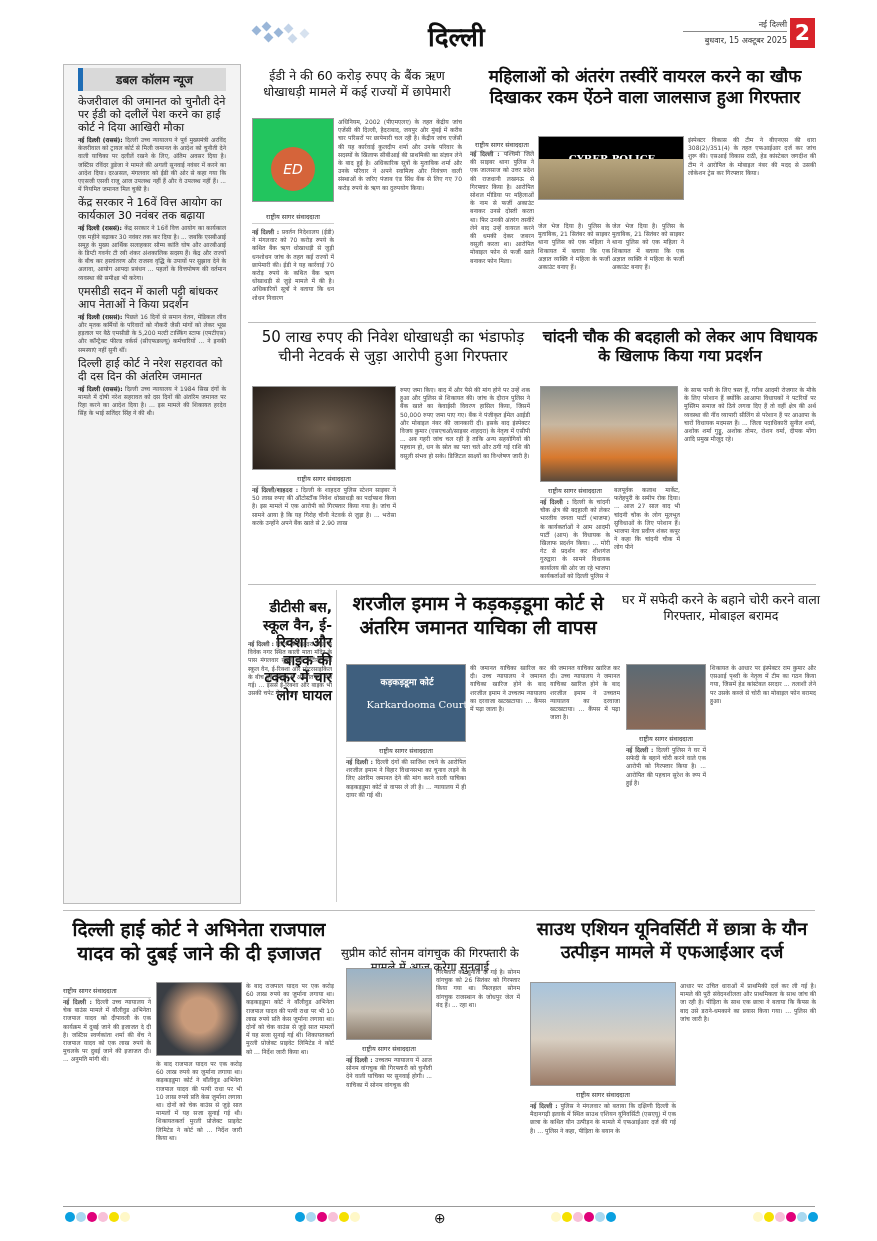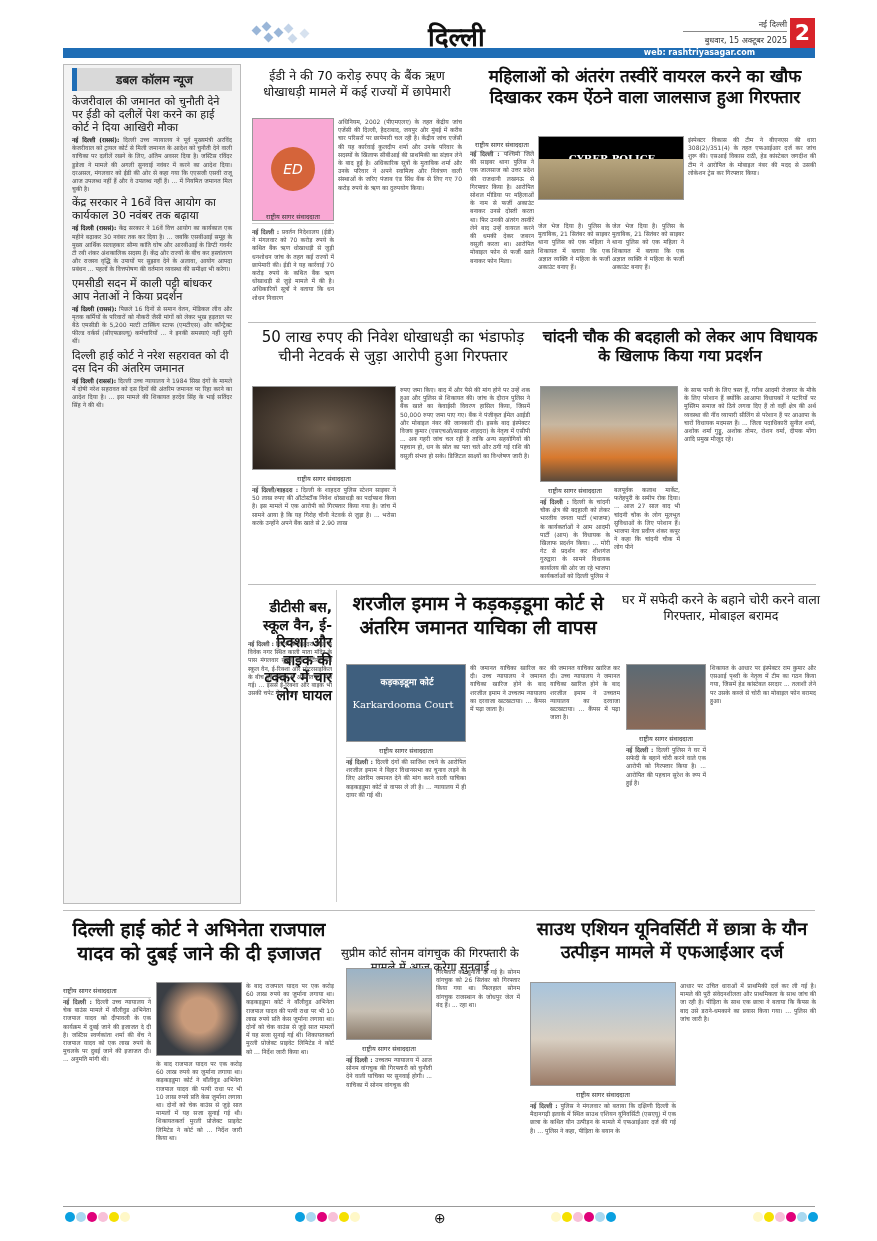--- a/index.html
+++ b/index.html
@@ -9,21 +9,21 @@
 #mast{left:63px;top:18px;width:752px;height:40px;}
 #logo-band{left:0;top:0;width:185px;height:30px;background:#1f6db5;clip-path:polygon(0 0,92% 0,100% 100%,0 100%);color:#fff;font-weight:bold;font-size:18px;display:flex;align-items:center;padding-left:28px;font-family:"DejaVu Sans",sans-serif;}
 #dots{left:190px;top:3px;width:90px;height:24px;}
 .dot{position:absolute;width:7px;height:7px;background:#9ab6d8;transform:rotate(45deg);}
 #city{left:365px;top:0;font-size:26px;font-weight:bold;color:#111;}
 #dateblock{left:620px;top:0;width:104px;text-align:right;font-size:8px;color:#333;}
 #dateblock .place{font-size:8px;border-bottom:1px solid #888;padding-bottom:2px;margin-bottom:2px;}
 #pageno{left:727px;top:0;width:25px;height:30px;background:#d8232a;color:#fff;font-size:22px;font-weight:bold;text-align:center;line-height:30px;}
 #webbar{left:0;top:30px;width:752px;height:10px;background:#1f6db5;color:#fff;font-size:8px;font-weight:bold;text-align:right;padding-right:60px;line-height:10px;}
 
-#leftcol{left:63px;top:64px;width:178px;height:840px;border:1px solid #bbb;background:#f3f3f3;padding:3px 8px;overflow:hidden;}
+#leftcol{left:63px;top:64px;width:178px;height:840px;border:1px solid #bbb;background:#f3f3f3;padding:3px 14px;overflow:hidden;}
 #dc-head{background:#d9d9d9;font-size:12px;font-weight:bold;text-align:center;padding:3px 0;border-left:5px solid #1f6db5;margin-bottom:4px;}
 .lhead{font-size:10.5px;font-weight:bold;color:#111;line-height:13px;margin:3px 0 2px;}
 .lhead.first{font-size:11px;font-weight:normal;}
 .body{font-size:6px;line-height:8.2px;color:#444;text-align:justify;}
 .body b{color:#111;}
 
 .hl{font-weight:bold;color:#111;text-align:center;line-height:1.25;}
 .hl.light{font-weight:normal;}
 .cap{font-size:6.5px;color:#333;text-align:center;padding:2px 0;border-bottom:1px solid #ccc;}
 .img{background:#777;border:1px solid #999;position:absolute;}
@@ -47,21 +47,20 @@
       <span class="dot" style="left:32px;top:4px;opacity:.6"></span>
       <span class="dot" style="left:36px;top:14px;opacity:.5"></span>
       <span class="dot" style="left:48px;top:9px;opacity:.4"></span>
   </div>
   <div id="city" class="abs">दिल्ली</div>
   <div id="dateblock" class="abs">
     <div class="place">नई दिल्ली</div>
     <div>बुधवार, 15 अक्टूबर 2025</div>
   </div>
   <div id="pageno" class="abs">2</div>
-  <div id="webbar" class="abs">web: rashtriyasagar.com</div>
 </div>
 
 <div id="leftcol" class="abs">
   <div id="dc-head">डबल कॉलम न्यूज</div>
   <div>
     <div class="lhead first">केजरीवाल की जमानत को चुनौती देने पर ईडी को दलीलें पेश करने का हाई कोर्ट ने दिया आखिरी मौका</div>
     <div class="body"><b>नई दिल्ली (राससं):</b> <span>दिल्ली उच्च न्यायालय ने पूर्व मुख्यमंत्री अरविंद केजरीवाल को ट्रायल कोर्ट से मिली जमानत के आदेश को चुनौती देने वाली याचिका पर दलीलें रखने के लिए, अंतिम अवसर दिया है। जस्टिस रविंदर डुडेजा ने मामले की अगली सुनवाई नवंबर में करने का आदेश दिया। दरअसल, मंगलवार को ईडी की ओर से कहा गया कि एएसजी एसवी राजू आज उपलब्ध नहीं हैं और वे उपलब्ध नहीं हैं। ... में नियमित जमानत मिल चुकी है।</span></div>
   </div>
   <div>
     <div class="lhead first">केंद्र सरकार ने 16वें वित्त आयोग का कार्यकाल 30 नवंबर तक बढ़ाया</div>
@@ -70,22 +69,22 @@
   <div>
     <div class="lhead first">एमसीडी सदन में काली पट्टी बांधकर आप नेताओं ने किया प्रदर्शन</div>
     <div class="body"><b>नई दिल्ली (राससं):</b> <span>पिछले 16 दिनों से समान वेतन, मेडिकल लीव और मृतक कर्मियों के परिवारों को नौकरी जैसी मांगों को लेकर भूख हड़ताल पर बैठे एमसीडी के 5,200 मल्टी टास्किंग स्टाफ (एमटीएस) और कॉन्ट्रैक्ट फील्ड वर्कर्स (सीएफडब्ल्यू) कर्मचारियों ... ने इनकी समस्याएं नहीं सुनी थीं।</span></div>
   </div>
   <div>
     <div class="lhead first">दिल्ली हाई कोर्ट ने नरेश सहरावत को दी दस दिन की अंतरिम जमानत</div>
     <div class="body"><b>नई दिल्ली (राससं):</b> <span>दिल्ली उच्च न्यायालय ने 1984 सिख दंगों के मामले में दोषी नरेश सहरावत को दस दिनों की अंतरिम जमानत पर रिहा करने का आदेश दिया है। ... इस मामले की शिकायत हरदेव सिंह के भाई सतिंदर सिंह ने की थी।</span></div>
   </div>
 </div>
 
-<div class="abs hl light" style="left:248px;top:68px;width:218px;font-size:12.5px;">ईडी ने की 70 करोड़ रुपए के बैंक ऋण धोखाधड़ी मामले में कई राज्यों में छापेमारी</div>
-<div class="img" style="left:252px;top:118px;width:82px;height:103px;background:#f9a8d4;">
+<div class="abs hl light" style="left:248px;top:68px;width:218px;font-size:12.5px;">ईडी ने की 60 करोड़ रुपए के बैंक ऋण धोखाधड़ी मामले में कई राज्यों में छापेमारी</div>
+<div class="img" style="left:252px;top:118px;width:82px;height:84px;background:#22c55e;">
   <div style="position:absolute;left:18px;top:28px;width:44px;height:44px;border-radius:50%;background:#d5643a;color:#fff;font-size:14px;font-style:italic;text-align:center;line-height:44px;">ED</div>
 </div>
 <div class="abs cap" style="left:252px;top:210px;width:82px;">राष्ट्रीय सागर संवाददाता</div>
 <div class="txtcol" style="left:252px;top:228px;width:82px;height:90px;"><b>नई दिल्ली :</b> <span>प्रवर्तन निदेशालय (ईडी) ने मंगलवार को 70 करोड़ रुपये के कथित बैंक ऋण धोखाधड़ी से जुड़ी धनशोधन जांच के तहत कई राज्यों में छापेमारी की। ईडी ने यह कार्रवाई 70 करोड़ रुपये के कथित बैंक ऋण धोखाधड़ी से जुड़े मामले में की है। अधिकारियों सूत्रों ने बताया कि धन शोधन निवारण</span></div>
 <div class="txtcol" style="left:338px;top:118px;width:124px;height:200px;">अधिनियम, 2002 (पीएमएलए) के तहत केंद्रीय जांच एजेंसी की दिल्ली, हैदराबाद, जयपुर और मुंबई में करीब चार परिसरों पर छापेमारी चल रही है। केंद्रीय जांच एजेंसी की यह कार्रवाई कुलदीप शर्मा और उनके परिवार के सदस्यों के खिलाफ सीबीआई की प्राथमिकी का संज्ञान लेने के बाद हुई है। अधिकारिक सूत्रों के मुताबिक शर्मा और उनके परिवार ने अपने स्वामित्व और नियंत्रण वाली संस्थाओं के जरिए पंजाब एंड सिंध बैंक से लिए गए 70 करोड़ रुपये के ऋण का दुरुपयोग किया।</div>
 
 <div class="abs hl" style="left:470px;top:66px;width:350px;font-size:17px;">महिलाओं को अंतरंग तस्वीरें वायरल करने का खौफ दिखाकर रकम ऐंठने वाला जालसाज हुआ गिरफ्तार</div>
 <div class="abs cap" style="left:470px;top:138px;width:64px;">राष्ट्रीय सागर संवाददाता</div>
 <div class="txtcol" style="left:470px;top:150px;width:64px;height:168px;"><b>नई दिल्ली :</b> <span>पश्चिमी जिले की साइबर थाना पुलिस ने एक जालसाज को उत्तर प्रदेश की राजधानी लखनऊ से गिरफ्तार किया है। आरोपित सोशल मीडिया पर महिलाओं के नाम से फर्जी अकाउंट बनाकर उनसे दोस्ती करता था। फिर उनकी अंतरंग तस्वीरें लेने बाद उन्हें वायरल करने की धमकी देकर जबरन वसूली करता था। आरोपित मोबाइल फोन से फर्जी खाते बनाकर फोन मिला।</span></div>
 <div class="img" style="left:538px;top:136px;width:146px;height:64px;background:#000000;">
@@ -113,21 +112,21 @@
 
 <div class="sep-h" style="left:248px;top:584px;width:568px;"></div>
 
 <div class="abs hl" style="left:248px;top:599px;width:84px;font-size:14px;text-align:right;">डीटीसी बस, स्कूल वैन, ई-रिक्शा और बाइक की टक्कर में चार लोग घायल</div>
 <div class="txtcol" style="left:248px;top:640px;width:84px;height:262px;"><b>नई दिल्ली :</b> <span>दिल्ली के शाहदरा जिले के विवेक नगर स्थित काली माता मंदिर के पास मंगलवार सुबह एक डीटीसी बस स्कूल वैन, ई-रिक्शा और मोटरसाइकिल के बीच हुई टक्कर में अफरातफरी मच गई। ... इससे ई-रिक्शा और बाइक भी उसकी चपेट में आ गए।</span></div>
 <div class="sep-v" style="left:336px;top:590px;height:312px;"></div>
 
 <div class="abs hl" style="left:340px;top:592px;width:276px;font-size:19px;">शरजील इमाम ने कड़कड़डूमा कोर्ट से अंतरिम जमानत याचिका ली वापस</div>
 <div class="img" style="left:346px;top:664px;width:120px;height:78px;background:#3f5f7e;">
   <div style="position:absolute;left:6px;top:10px;width:108px;text-align:center;color:#fff;font-size:9px;font-weight:bold;">कड़कड़डूमा कोर्ट</div>
-  <div style="position:absolute;left:2px;top:34px;width:108px;text-align:center;color:#fff;font-size:10px;font-family:'DejaVu Serif',serif;">Karkardooma Court</div>
+  <div style="position:absolute;left:16px;top:34px;width:108px;text-align:center;color:#fff;font-size:10px;font-family:'DejaVu Serif',serif;">Karkardooma Court</div>
 </div>
 <div class="abs cap" style="left:346px;top:744px;width:120px;">राष्ट्रीय सागर संवाददाता</div>
 <div class="txtcol" style="left:346px;top:758px;width:120px;height:144px;"><b>नई दिल्ली :</b> <span>दिल्ली दंगों की साजिश रचने के आरोपित शरजील इमाम ने बिहार विधानसभा का चुनाव लड़ने के लिए अंतरिम जमानत देने की मांग करने वाली याचिका कड़कड़डूमा कोर्ट से वापस ले ली है। ... न्यायालय में ही दायर की गई थी।</span></div>
 <div class="txtcol" style="left:470px;top:664px;width:76px;height:238px;">की जमानत याचिका खारिज कर दी। उच्च न्यायालय ने जमानत याचिका खारिज होने के बाद शरजील इमाम ने उच्चतम न्यायालय का दरवाजा खटखटाया। ... कैंपस में पढ़ा जाता है।</div>
 <div class="txtcol" style="left:550px;top:664px;width:70px;height:238px;">की जमानत याचिका खारिज कर दी। उच्च न्यायालय ने जमानत याचिका खारिज होने के बाद शरजील इमाम ने उच्चतम न्यायालय का दरवाजा खटखटाया। ... कैंपस में पढ़ा जाता है।</div>
 
 <div class="abs hl light" style="left:622px;top:592px;width:198px;font-size:12.5px;">घर में सफेदी करने के बहाने चोरी करने वाला गिरफ्तार, मोबाइल बरामद</div>
 <div class="img" style="left:626px;top:664px;width:80px;height:66px;background:linear-gradient(#5c6a74,#8a6a58);"></div>
 <div class="abs cap" style="left:626px;top:732px;width:80px;">राष्ट्रीय सागर संवाददाता</div>
 <div class="txtcol" style="left:626px;top:746px;width:80px;height:156px;"><b>नई दिल्ली :</b> <span>दिल्ली पुलिस ने घर में सफेदी के बहाने चोरी करने वाले एक आरोपी को गिरफ्तार किया है। ... आरोपित की पहचान सुरेश के रूप में हुई है।</span></div>

